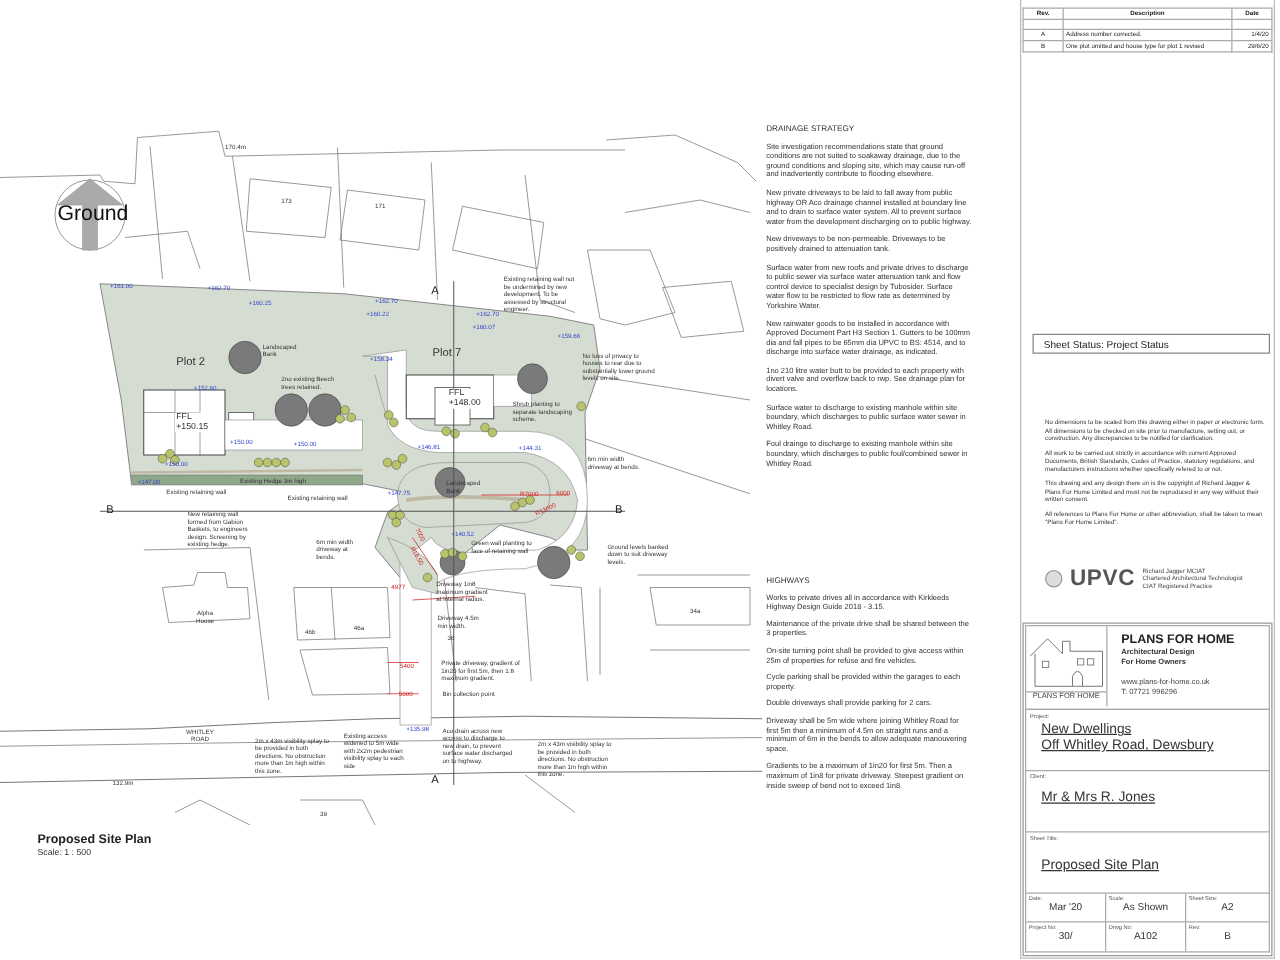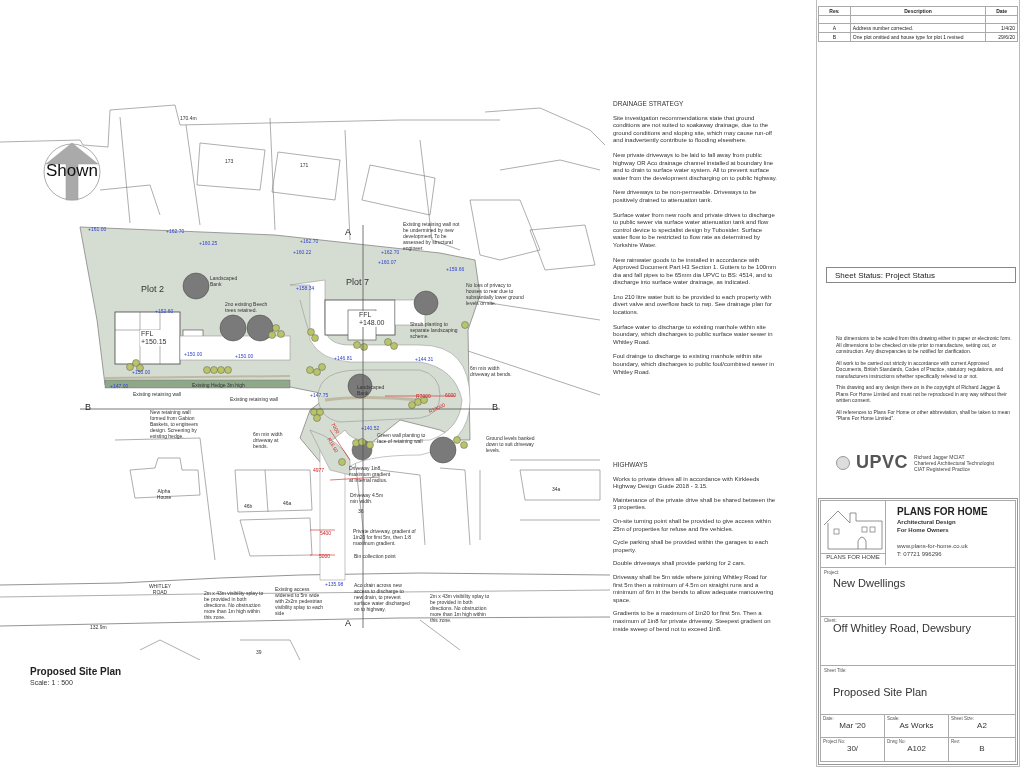--- a/index.html
+++ b/index.html
@@ -20,21 +20,21 @@
   .ciat-logo{font-size:18px;font-weight:bold;color:#555;letter-spacing:0.5px;}
   .ciat-text{font-size:5px;line-height:6px;color:#444;}
   
   .tb{left:818px;top:498px;width:198px;height:265px;border:1px solid #999;}
   .tb-head{left:820px;top:500px;width:194px;height:66px;border:1px solid #aaa;}
   .logo-label{left:821px;top:553px;width:64px;font-size:6px;text-align:center;color:#444;border-top:1px solid #aaa;}
   .brand{left:897px;top:506px;font-size:10px;font-weight:bold;color:#222;}
   .brand-sub{left:897px;top:519px;font-size:6px;font-weight:bold;line-height:7.5px;color:#333;}
   .brand-contact{left:897px;top:543px;font-size:6px;line-height:7.5px;color:#444;}
   .field-lbl{font-size:4.5px;color:#555;}
-  .field-val{font-size:11px;color:#333;line-height:13px;}
+  .field-val{font-size:11px;color:#333;line-height:13px;text-decoration:underline;}
   .sect{left:820px;width:194px;border:1px solid #aaa;border-top:none;}
   .small-cell{font-size:4.5px;color:#555;}
   .small-val{font-size:8px;color:#333;text-align:center;}
   
   .strategy{left:613px;top:100px;width:165px;font-size:6px;line-height:7.6px;color:#333;}
   .strategy h4{margin:0 0 7px 0;font-size:6.5px;font-weight:normal;}
   .strategy p{margin:0 0 7px 0;}
   .highways{left:613px;top:461px;width:165px;font-size:6px;line-height:7.6px;color:#333;}
   .highways h4{margin:0 0 7px 0;font-size:6.5px;font-weight:normal;}
   .highways p{margin:0 0 6px 0;}
@@ -165,21 +165,21 @@
 
   <g stroke="#d02020" stroke-width="0.6" fill="none">
     <path d="M385 396 L455 396"></path>
     <path d="M330 480 L380 477"></path>
     <path d="M310 530 L335 530"></path>
     <path d="M310 555 L335 555"></path>
     <path d="M330 430 L350 460"></path>
   </g>
 </svg>
 
-<div class="abs" style="left:46px;top:161px;font-size:17px;color:#111;">Shown</div>
+<div class="abs" style="left:46px;top:161px;font-size:17px;color:#111;">Ground</div>
 
 <div class="abs lbl" style="left:180px;top:115px;">170.4m</div>
 <div class="abs lbl" style="left:225px;top:158px;">173</div>
 <div class="abs lbl" style="left:300px;top:162px;">171</div>
 <div class="abs" style="left:141px;top:284px;font-size:9px;color:#333;">Plot 2</div>
 <div class="abs" style="left:346px;top:277px;font-size:9px;color:#333;">Plot 7</div>
 <div class="abs lbl" style="left:210px;top:275px;width:32px;">Landscaped Bank</div>
 <div class="abs lbl" style="left:225px;top:301px;width:50px;">2no existing Beech trees retained.</div>
 <div class="abs" style="left:140px;top:330px;font-size:7px;color:#333;line-height:8px;background:#fff;padding:0 1px;">
   <div>FFL</div>
@@ -339,38 +339,39 @@
   <div>For Home Owners</div>
 </div>
 <div class="abs brand-contact">
   <div>www.plans-for-home.co.uk</div>
   <div>T: 07721 996296</div>
 </div>
 
 <div class="abs sect" style="top:567px;height:48px;border-top:1px solid #aaa;">
   <div class="field-lbl" style="padding:2px 3px;">Project:</div>
   <div class="field-val" style="padding-left:12px;">New Dwellings</div>
-  <div class="field-val" style="padding-left:12px;margin-top:32px;">Off Whitley Road, Dewsbury</div>
+  <div class="field-val" style="padding-left:12px;">Off Whitley Road, Dewsbury</div>
 </div>
 <div class="abs sect" style="top:616px;height:49px;">
   <div class="field-lbl" style="padding:2px 3px;">Client:</div>
+  <div class="field-val" style="padding:7px 0 0 12px;">Mr &amp; Mrs R. Jones</div>
 </div>
 <div class="abs sect" style="top:666px;height:48px;">
   <div class="field-lbl" style="padding:2px 3px;">Sheet Title:</div>
   <div class="field-val" style="padding:11px 0 0 12px;">Proposed Site Plan</div>
 </div>
 
 <div class="abs" style="left:820px;top:715px;width:194px;height:46px;border:1px solid #aaa;border-top:none;display:grid;grid-template-columns:64px 64px 1fr;grid-template-rows:1fr 1fr;">
   <div style="border-right:1px solid #aaa;border-bottom:1px solid #aaa;padding:1px 2px;">
     <div class="small-cell">Date:</div>
     <div class="small-val">Mar '20</div>
   </div>
   <div style="border-right:1px solid #aaa;border-bottom:1px solid #aaa;padding:1px 2px;">
     <div class="small-cell">Scale:</div>
-    <div class="small-val">As Works</div>
+    <div class="small-val">As Shown</div>
   </div>
   <div style="border-bottom:1px solid #aaa;padding:1px 2px;">
     <div class="small-cell">Sheet Size:</div>
     <div class="small-val">A2</div>
   </div>
   <div style="border-right:1px solid #aaa;padding:1px 2px;">
     <div class="small-cell">Project No:</div>
     <div class="small-val">30/</div>
   </div>
   <div style="border-right:1px solid #aaa;padding:1px 2px;">

